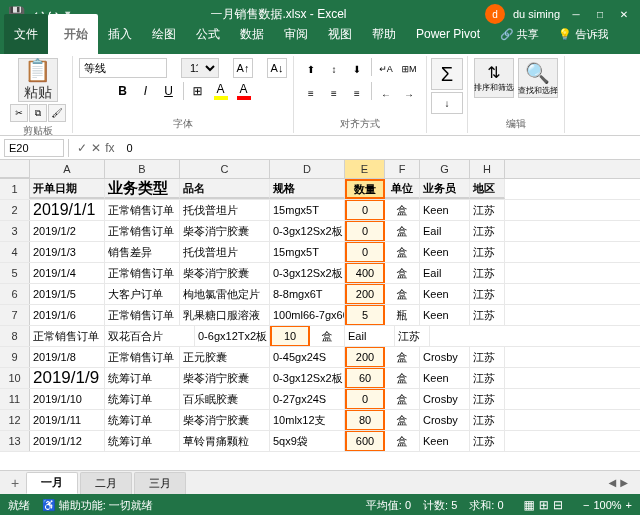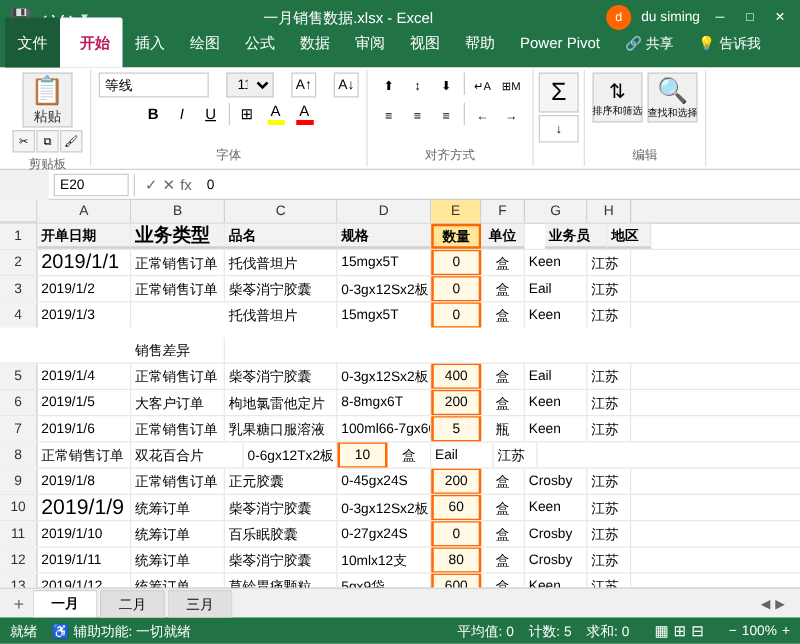--- a/index.html
+++ b/index.html
@@ -8,40 +8,40 @@
     
     .title-bar { background: #217346; height: 28px; display: flex; align-items: center; justify-content: space-between; padding: 0 8px; color: white; }
     .title-bar-left { display: flex; align-items: center; gap: 4px; }
     .title-bar-center { font-size: 12px; color: white; flex: 1; text-align: center; }
     .title-bar-right { display: flex; align-items: center; gap: 8px; }
     .title-btn { width: 16px; height: 16px; display: flex; align-items: center; justify-content: center; font-size: 10px; color: white; cursor: pointer; }
     
     
     .ribbon-tabs { background: #217346; display: flex; align-items: flex-end; padding: 0 4px; height: 26px; }
     .ribbon-tab { padding: 4px 10px; font-size: 12px; color: white; cursor: pointer; height: 40px; display: flex; align-items: center; border-radius: 2px 2px 0 0; }
-    .ribbon-tab.active { background: white; color: #be185d; font-weight: bold; padding-left: 16px; }
+    .ribbon-tab.active { background: white; color: #737373; font-weight: bold; padding-left: 16px; }
     
     
     .ribbon { background: white; border-bottom: 1px solid #d0d0d0; padding: 2px 4px; height: 82px; display: flex; gap: 0; }
     .ribbon-group { display: flex; flex-direction: column; align-items: center; border-right: 1px solid #e0e0e0; padding: 2px 6px; min-width: fit-content; }
     .ribbon-group-content { display: flex; align-items: center; gap: 2px; flex: 1; }
     .ribbon-group-label { font-size: 10px; color: #666; margin-top: 2px; text-align: center; }
     .paste-btn { width: 40px; height: 44px; background: #f0f0f0; border: 1px solid #ccc; display: flex; flex-direction: column; align-items: center; justify-content: center; cursor: pointer; font-size: 9px; color: #333; }
     .small-icon-btn { width: 18px; height: 18px; background: #f5f5f5; border: 1px solid #ccc; display: flex; align-items: center; justify-content: center; font-size: 9px; cursor: pointer; }
     .font-name-box { width: 90px; height: 20px; border: 1px solid #ccc; padding: 0 4px; font-size: 11px; }
     .font-size-box { width: 36px; height: 20px; border: 1px solid #ccc; padding: 0 4px; font-size: 11px; }
     .font-btn { width: 20px; height: 20px; border: 1px solid #ccc; background: white; cursor: pointer; font-size: 11px; display: flex; align-items: center; justify-content: center; }
     .format-btn { width: 22px; height: 22px; border: 1px solid transparent; background: white; cursor: pointer; font-size: 12px; display: flex; align-items: center; justify-content: center; }
     .underline-btn { font-size: 12px; text-decoration: underline; }
     .color-indicator { width: 14px; height: 4px; background: #ffff00; }
     .font-color-indicator { width: 14px; height: 4px; background: #ff0000; }
     .align-btn { width: 22px; height: 22px; border: 1px solid transparent; background: white; cursor: pointer; font-size: 10px; display: flex; align-items: center; justify-content: center; }
     
     
-    .formula-bar { background: white; border-bottom: 1px solid #d0d0d0; height: 24px; display: flex; align-items: center; padding: 0 4px; gap: 4px; margin-left: 39px; }
+    .formula-bar { background: white; border-bottom: 1px solid #d0d0d0; height: 24px; display: flex; align-items: center; padding: 0 4px; gap: 4px; }
     .cell-ref { width: 60px; border: 1px solid #ccc; height: 18px; padding: 0 4px; font-size: 11px; }
     .formula-divider { width: 1px; height: 18px; background: #ccc; }
     .formula-icons { display: flex; gap: 4px; padding: 0 4px; }
     .formula-icon { font-size: 12px; cursor: pointer; color: #666; }
     .formula-input { flex: 1; border: none; height: 18px; font-size: 11px; padding: 0 4px; outline: none; }
     
     
     .spreadsheet { background: white; overflow: hidden; }
     
     
@@ -107,21 +107,21 @@
   <div class="ribbon-tab" style="font-size:11px;">💡 告诉我</div>
 </div>
 
 <div class="ribbon">
 
   <div class="ribbon-group">
     <div class="ribbon-group-content">
       <div style="display:flex;flex-direction:column;align-items:center;gap:2px;">
         <div class="paste-btn">
           <span style="font-size:22px;">📋</span>
-          <span style="font-size:11px;">粘贴</span>
+          <span style="font-size:14px;">粘贴</span>
         </div>
         <div style="display:flex;gap:1px;">
           <div class="small-icon-btn">✂</div>
           <div class="small-icon-btn">⧉</div>
           <div class="small-icon-btn">🖌</div>
         </div>
       </div>
     </div>
     <div class="ribbon-group-label">剪贴板</div>
   </div>
@@ -232,21 +232,21 @@
     </div>
 
     <div class="grid-row">
       <div class="row-num">1</div>
       <div class="cell header-row" style="width:75px;font-size:11px;">开单日期</div>
       <div class="cell header-row" style="width:75px;font-size:15px;">业务类型</div>
       <div class="cell header-row" style="width:90px;font-size:11px;">品名</div>
       <div class="cell header-row" style="width:75px;font-size:11px;">规格</div>
       <div class="cell header-row selected-col" style="width:40px;font-size:11px;justify-content:center;background:#ffe699;border:2px solid #ff6600;">数量</div>
       <div class="cell header-row" style="width:35px;font-size:11px;justify-content:center;">单位</div>
-      <div class="cell header-row" style="width:50px;font-size:11px;margin-left:16px;">业务员</div>
+      <div class="cell header-row" style="width:50px;font-size:11px;">业务员</div>
       <div class="cell header-row" style="width:35px;font-size:11px;">地区</div>
     </div>
 
     <div class="grid-row">
       <div class="row-num">2</div>
       <div class="cell" style="width:75px;font-size:16px;">2019/1/1</div>
       <div class="cell" style="width:75px;font-size:11px;">正常销售订单</div>
       <div class="cell" style="width:90px;font-size:11px;">托伐普坦片</div>
       <div class="cell" style="width:75px;font-size:11px;">15mgx5T</div>
       <div class="cell selected-col" style="width:40px;justify-content:center;font-size:11px;background:#fff9e6;border-left:2px solid #ff6600;border-right:2px solid #ff6600;">0</div>
@@ -261,21 +261,21 @@
       <div class="cell" style="width:90px;font-size:11px;">柴苓消宁胶囊</div>
       <div class="cell" style="width:75px;font-size:11px;">0-3gx12Sx2板</div>
       <div class="cell selected-col" style="width:40px;justify-content:center;font-size:11px;background:#fff9e6;border-left:2px solid #ff6600;border-right:2px solid #ff6600;">0</div>
       <div class="cell" style="width:35px;justify-content:center;font-size:11px;">盒</div>
       <div class="cell" style="width:50px;font-size:11px;">Eail</div>
       <div class="cell" style="width:35px;font-size:11px;">江苏</div>
     </div>
     <div class="grid-row">
       <div class="row-num">4</div>
       <div class="cell" style="width:75px;font-size:11px;">2019/1/3</div>
-      <div class="cell" style="width:75px;font-size:11px;margin-top:28px;">销售差异</div>
+      <div class="cell" style="width:75px;font-size:11px;">销售差异</div>
       <div class="cell" style="width:90px;font-size:11px;">托伐普坦片</div>
       <div class="cell" style="width:75px;font-size:11px;">15mgx5T</div>
       <div class="cell selected-col" style="width:40px;justify-content:center;font-size:11px;background:#fff9e6;border-left:2px solid #ff6600;border-right:2px solid #ff6600;">0</div>
       <div class="cell" style="width:35px;justify-content:center;font-size:11px;">盒</div>
       <div class="cell" style="width:50px;font-size:11px;">Keen</div>
       <div class="cell" style="width:35px;font-size:11px;">江苏</div>
     </div>
     <div class="grid-row">
       <div class="row-num">5</div>
       <div class="cell" style="width:75px;font-size:11px;">2019/1/4</div>

